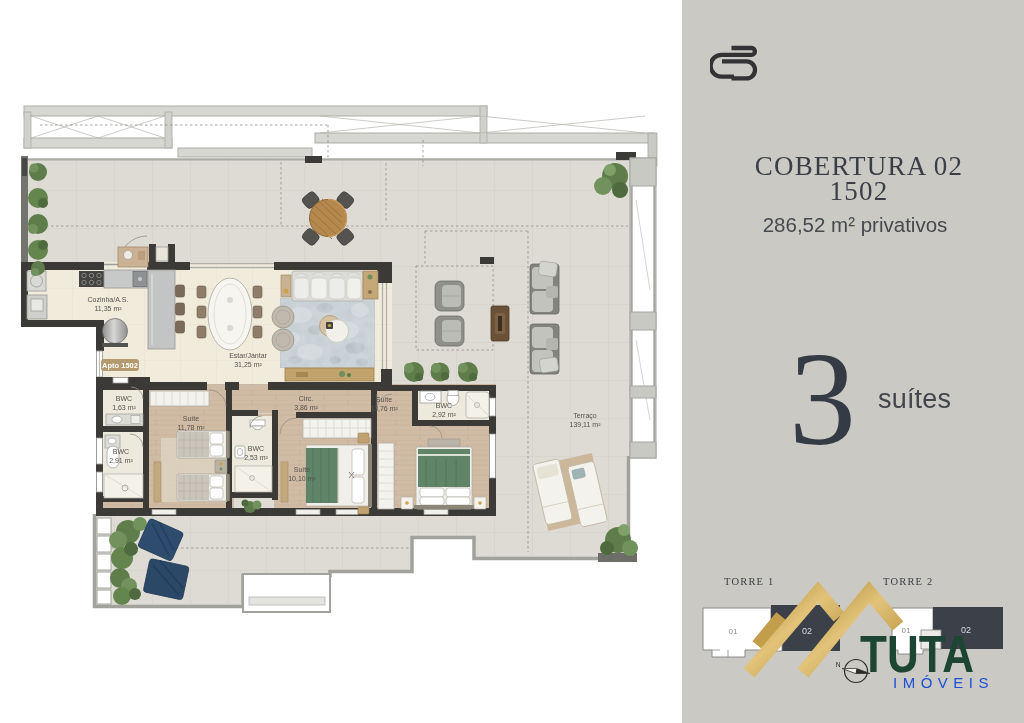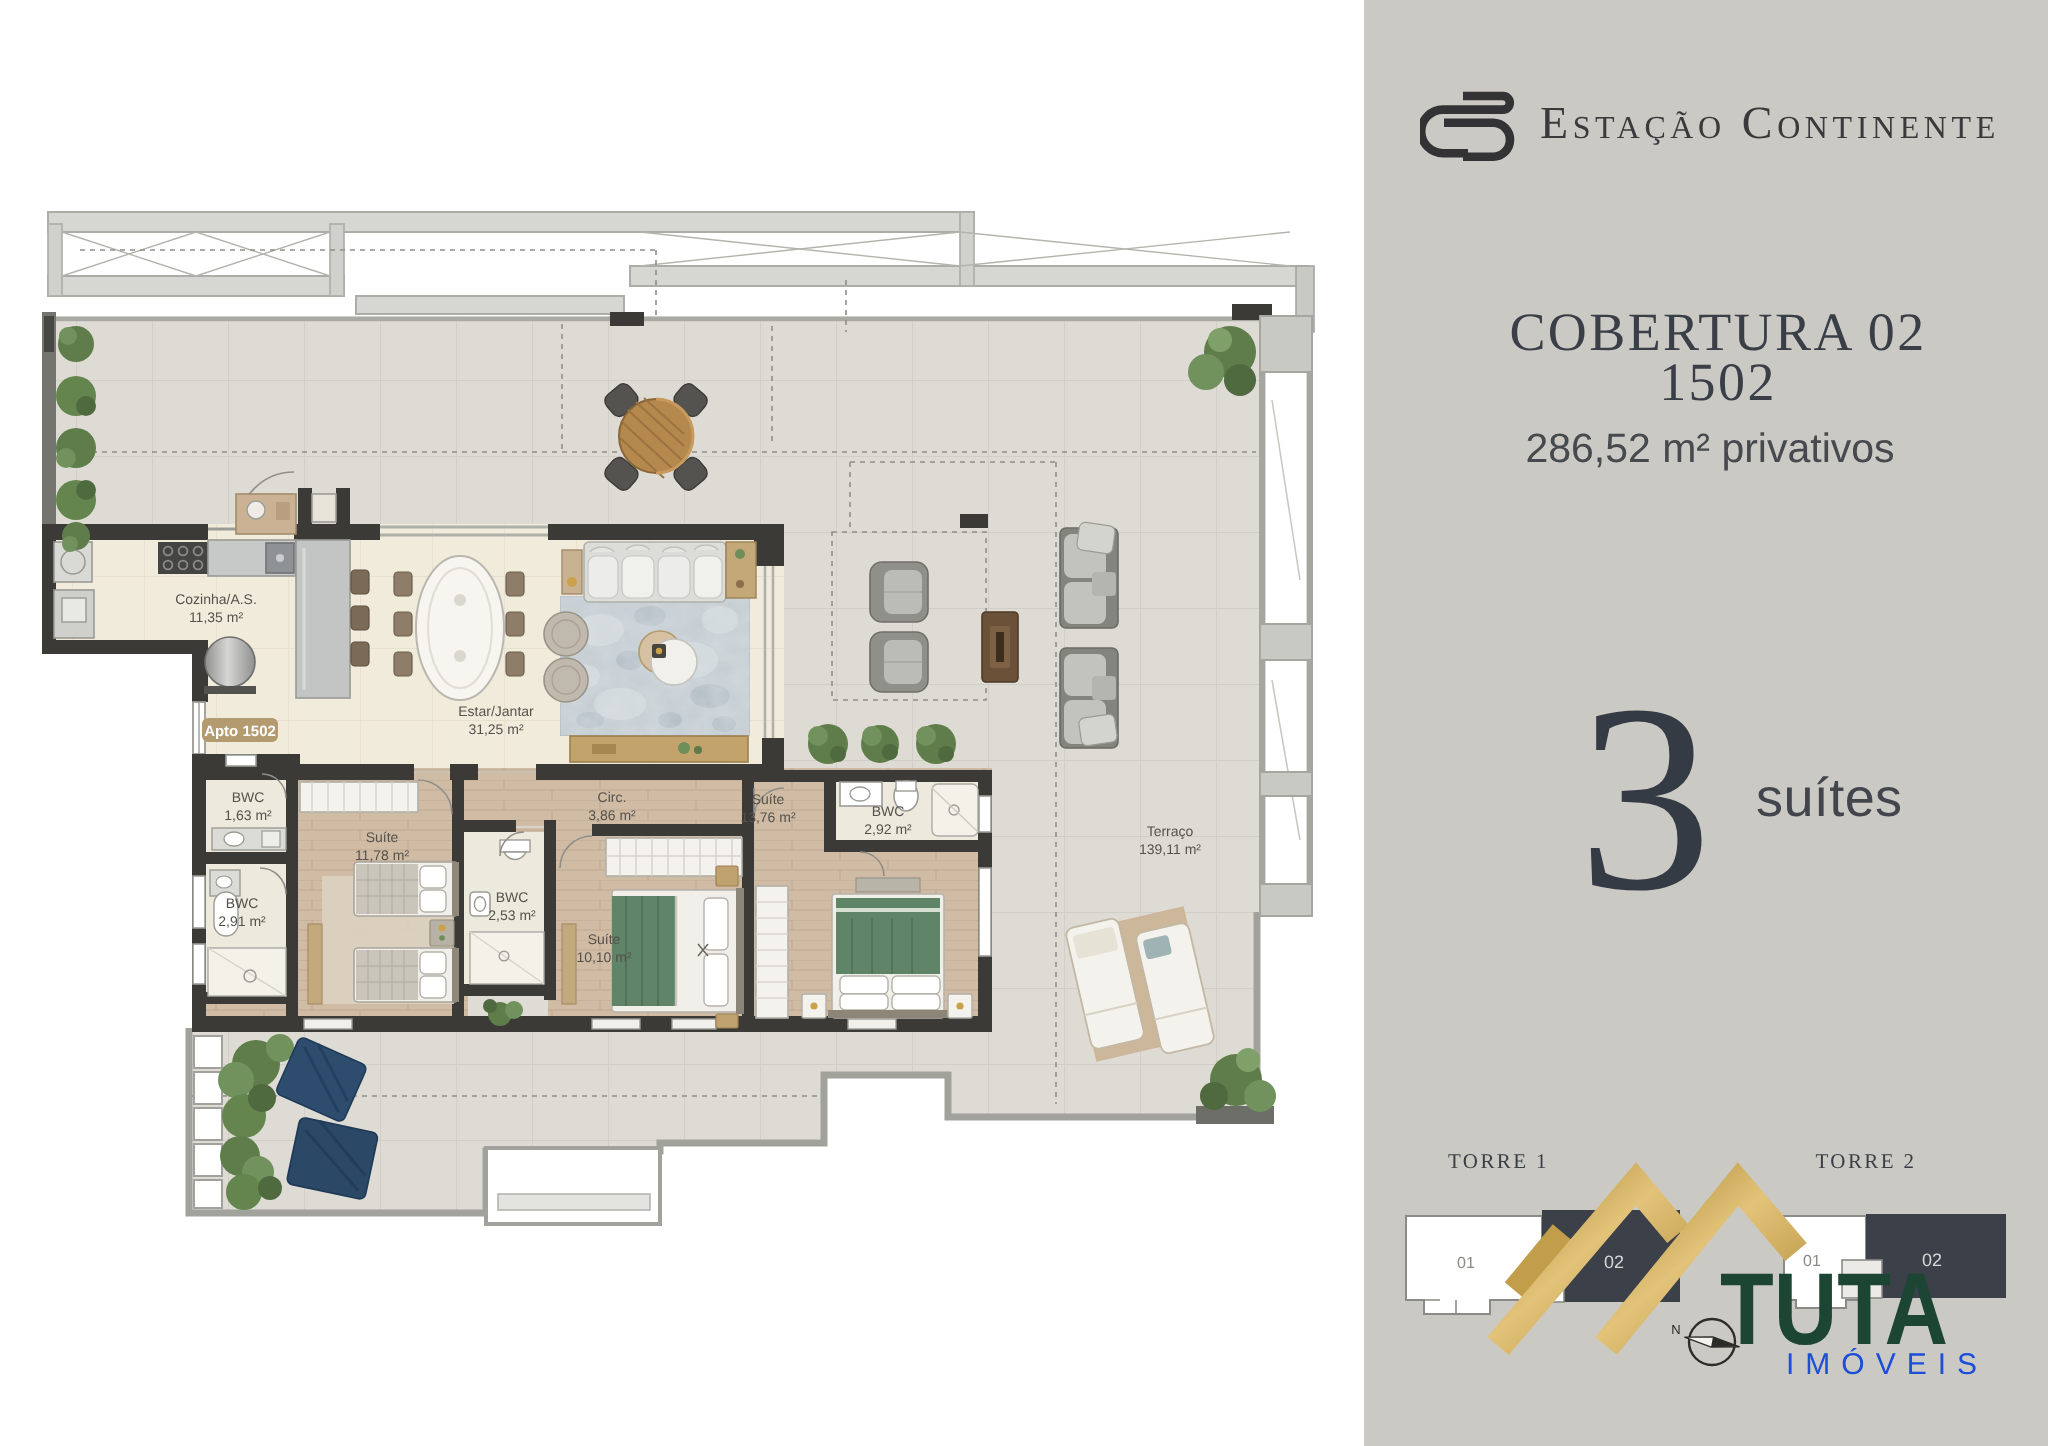--- a/index.html
+++ b/index.html
@@ -663,35 +663,34 @@
 
 <div id="sidebar">
 
   <svg style="position:absolute;left:28px;top:42px" width="56" height="44" viewBox="0 0 56 44">
     <g fill="none" stroke="#333335" stroke-width="4.3">
     <path d="M21.5,6 H41.5 A3.4,3.4 0 0 1 41.5,12.8 H11.5 A10.9,10.9 0 0 0 11.5,34.6 H24"></path>
     <path d="M12,19.4 H36.5 A8.5,8.5 0 0 1 36.5,36.4 H21.5"></path>
     </g>
   </svg>
 
-  <div class="ser" style="position:absolute;left:88px;top:49px;font-size:23px;color:#3a3a3c;letter-spacing:2.3px;font-variant:small-caps;">Estação Continente</div>
 
   <div class="ser ctr" style="top:151px;left:6px;font-size:27px;color:#3a3f47;letter-spacing:1.2px;">COBERTURA 02</div>
 
   <div class="ser ctr" style="top:176px;left:6px;font-size:27px;color:#3a3f47;letter-spacing:1.2px;">1502</div>
 
   <div class="ctr" style="top:213px;left:2px;font-size:20.5px;color:#46494d;">286,52 m² privativos</div>
 
   <div class="ser" style="position:absolute;left:107px;top:332px;font-size:134px;line-height:1;color:#343b44;">3</div>
 
   <div style="position:absolute;left:168px;top:384px;font-size:27px;color:#42464c;letter-spacing:0.2px;margin-left:28px;">suítes</div>
 
   <div class="ser" style="position:absolute;left:42px;top:576px;width:100px;font-size:10.5px;letter-spacing:1.2px;color:#3a3f45;">TORRE 1</div>
 
-  <div class="ser" style="position:absolute;left:201px;top:576px;width:100px;text-align:center;font-size:10.5px;letter-spacing:1.2px;color:#3a3f45;">TORRE 2</div>
+  <div class="ser" style="position:absolute;left:201px;top:576px;width:100px;font-size:10.5px;letter-spacing:1.2px;color:#3a3f45;">TORRE 2</div>
 
   <svg style="position:absolute;left:0;top:0" width="342" height="723" viewBox="682 0 342 723">
     <defs>
       <linearGradient id="gold" x1="0" y1="0" x2="1" y2="1">
         <stop offset="0" stop-color="#ab8733"></stop>
             <stop offset="0.45" stop-color="#e2c379"></stop>
             <stop offset="1" stop-color="#b18c38"></stop>
       </linearGradient>
     </defs>
 

